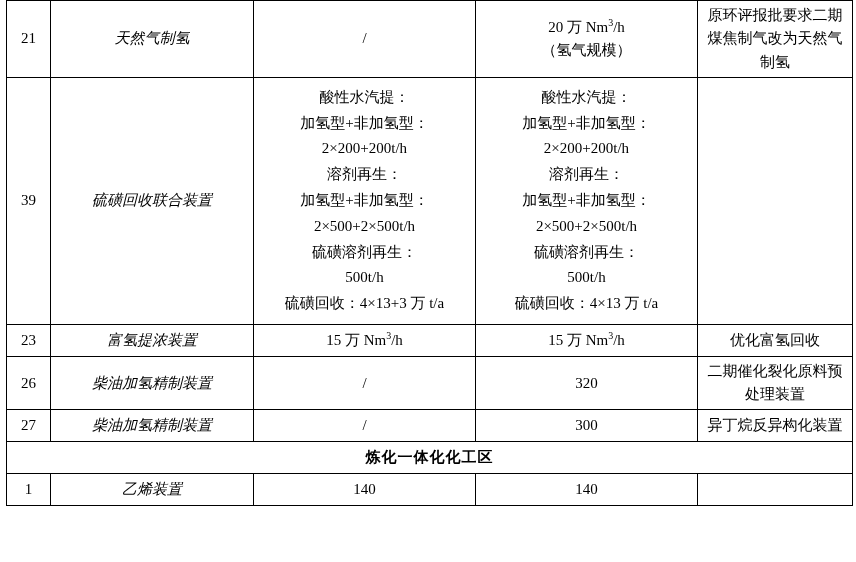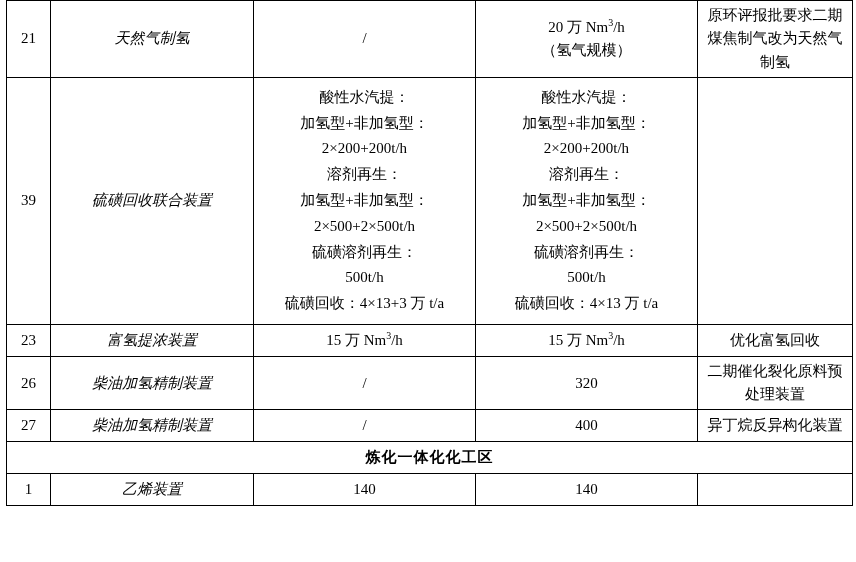--- a/index.html
+++ b/index.html
@@ -131,21 +131,21 @@
         <td class="name">柴油加氢精制装置</td>
         <td class="val">/</td>
         <td class="val">320</td>
         <td class="note">二期催化裂化原料预处理装置</td>
       </tr>
 
       <tr class="row-short">
         <td class="idx">27</td>
         <td class="name">柴油加氢精制装置</td>
         <td class="val">/</td>
-        <td class="val">400</td>
+        <td class="val">300</td>
         <td class="note">异丁烷反异构化装置</td>
       </tr>
 
       <tr class="row-short">
         <td class="section-head" colspan="5">炼化一体化化工区</td>
       </tr>
 
       <tr class="row-short">
         <td class="idx">1</td>
         <td class="name">乙烯装置</td>

